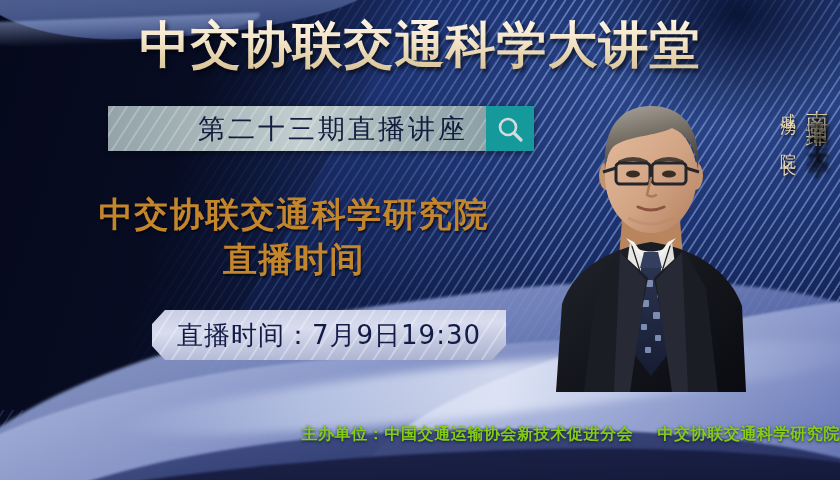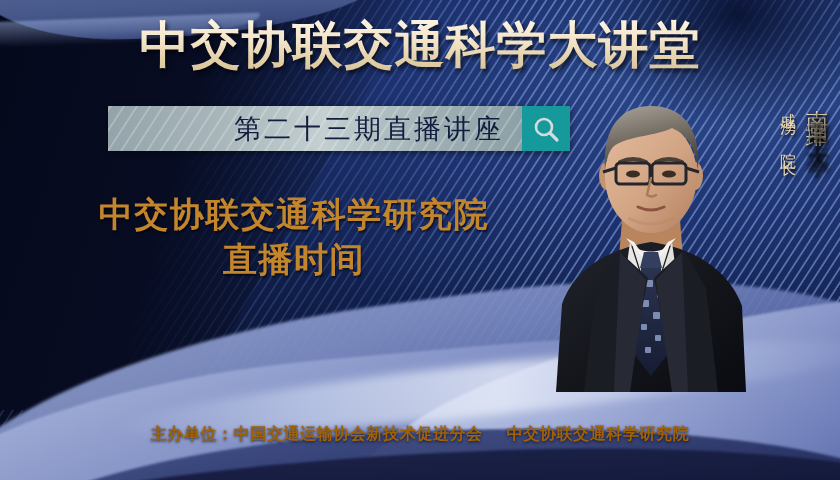--- a/index.html
+++ b/index.html
@@ -140,21 +140,21 @@
     -webkit-text-fill-color:transparent;
     filter:drop-shadow(2px 3px 2px rgba(0,0,0,.65));
     white-space:nowrap;
     font-family:"DejaVu Sans","Liberation Sans",sans-serif;
     z-index:6;
   }
 
   
   .sub-bar{
     position:absolute;left:108px;top:106px;
-    width:462px;height:45px;
+    width:426px;height:45px;
     display:flex;align-items:stretch;
     z-index:6;
     box-shadow:0 2px 6px rgba(0,0,0,.45);
   }
   .sub-bar-body{
     flex:1;
     position:relative;
     background:linear-gradient(95deg,#93a3a9 0%,#a9b7bb 28%,#c3cfd0 52%,#9fb0b4 78%,#8ba0a6 100%);
     display:flex;align-items:center;justify-content:flex-end;
     padding-right:18px;
@@ -218,23 +218,23 @@
     position:relative;z-index:2;
     font-size:26px;font-weight:500;letter-spacing:1px;
     color:#121c46;
     font-family:"DejaVu Sans","Liberation Sans",sans-serif;
     white-space:nowrap;
   }
 
   
   .footer{
     position:absolute;left:0;right:0;top:424px;
-    text-align:center;
+    text-align:right;
     font-size:16px;font-weight:bold;letter-spacing:.6px;
-    color:#a16207;
+    color:#84cc16;
     font-family:Liberation Serif, serif;
     text-shadow:0 1px 3px rgba(10,16,45,.85);
     z-index:8;
     white-space:nowrap;
   }
   .footer .sep{display:inline-block;width:24px;}
 
   
   .speaker-block{
     position:absolute;right:8px;top:92px;
@@ -390,20 +390,23 @@
         <line x1="18" y1="18" x2="25" y2="25" stroke="#d6dadd" stroke-width="3.2" stroke-linecap="round"></line>
       </svg>
     </div>
   </div>
 
   <div class="topic">
     <span class="l1">中交协联交通科学研究院</span>
     <span class="l2">直播时间</span>
   </div>
 
+  <div class="time-badge">
+    <span class="time-badge-text">直播时间：7月9日19:30</span>
+  </div>
 
   <div class="speaker-block">
     <div class="v-text speaker-name">戚湧 院长</div>
     <div class="v-text speaker-org">南京理工大学</div>
   </div>
 
   <div class="footer">
     <span>主办单位：</span><span>中国交通运输协会新技术促进分会</span><span class="sep"></span><span>中交协联交通科学研究院</span>
   </div>
 

